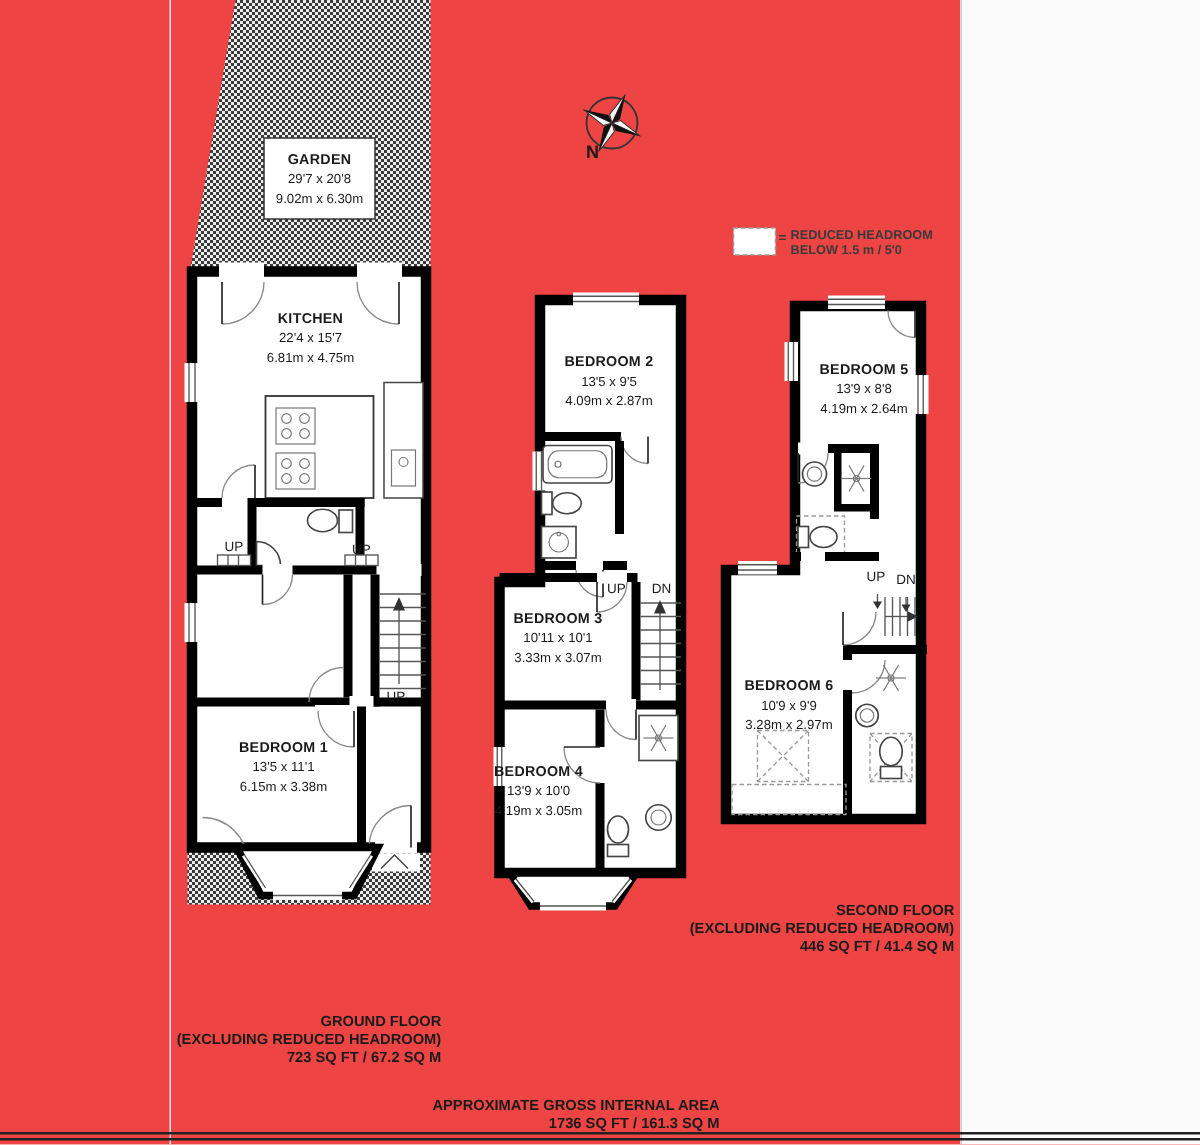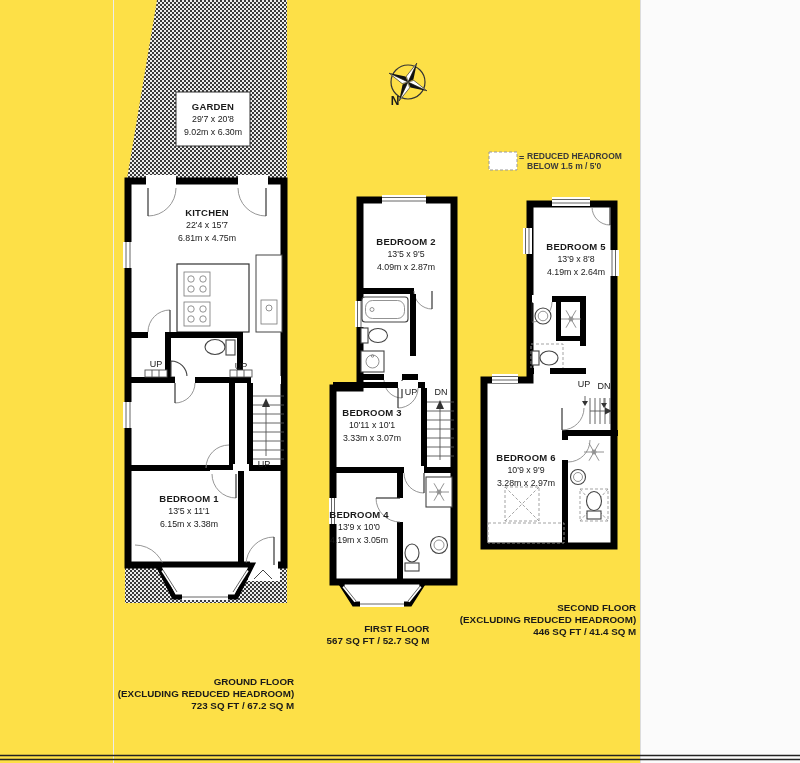--- a/index.html
+++ b/index.html
@@ -1,17 +1,17 @@
 <!DOCTYPE html>
 <html><head>
 <meta charset="utf-8">
 <style>
   html,body { margin:0; padding:0; background:#fff; }
   .canvas {
-    position:relative; width:800px; height:763px; background:#fde047;
+    position:relative; width:800px; height:763px; background:#ef4444;
     font-family:"Liberation Sans", sans-serif; color:#1a1a1a; overflow:hidden;
   }
   .plan-svg { position:absolute; left:0; top:0; width:800px; height:763px; }
 
   .rl { position:absolute; transform:translateX(-50%); text-align:center; white-space:nowrap; }
   .rl.wrap { white-space:normal; width:84px; }
   .rn { font-size:9.5px; font-weight:700; line-height:13px; letter-spacing:.2px; }
   .rd { font-size:8.8px; font-weight:400; line-height:13px; }
 
   .ft { position:absolute; transform:translateX(-50%); text-align:right; font-size:9.8px;
@@ -433,32 +433,32 @@
 <div class="up" style="left:411px;top:387px">UP</div>
 <div class="up" style="left:441px;top:387px">DN</div>
 <div class="up" style="left:584px;top:379px">UP</div>
 <div class="up" style="left:604px;top:381px">DN</div>
 
 <div class="ft" style="left:206px;top:676px">
   <div>GROUND FLOOR</div>
   <div>(EXCLUDING REDUCED HEADROOM)</div>
   <div>723 SQ FT / 67.2 SQ M</div>
 </div>
-<div class="ft" style="left:378px;top:623px">
-  <div>FIRST FLOOR</div>
-  <div>567 SQ FT / 52.7 SQ M</div>
-</div>
 <div class="ft" style="left:548px;top:602px">
   <div>SECOND FLOOR</div>
   <div>(EXCLUDING REDUCED HEADROOM)</div>
   <div>446 SQ FT / 41.4 SQ M</div>
 </div>
 
 <div class="eq" style="left:519px;top:153px">=</div>
 <div class="lg" style="left:527px;top:152px">
   <div>REDUCED HEADROOM</div>
   <div>BELOW 1.5 m / 5'0</div>
 </div>
 
 <div class="nl" style="left:395px;top:94px">N</div>
 
+<div class="ft" style="left:384px;top:732px">
+  <div>APPROXIMATE GROSS INTERNAL AREA</div>
+  <div>1736 SQ FT / 161.3 SQ M</div>
+</div>
 
 </div>
 
 </body></html>

